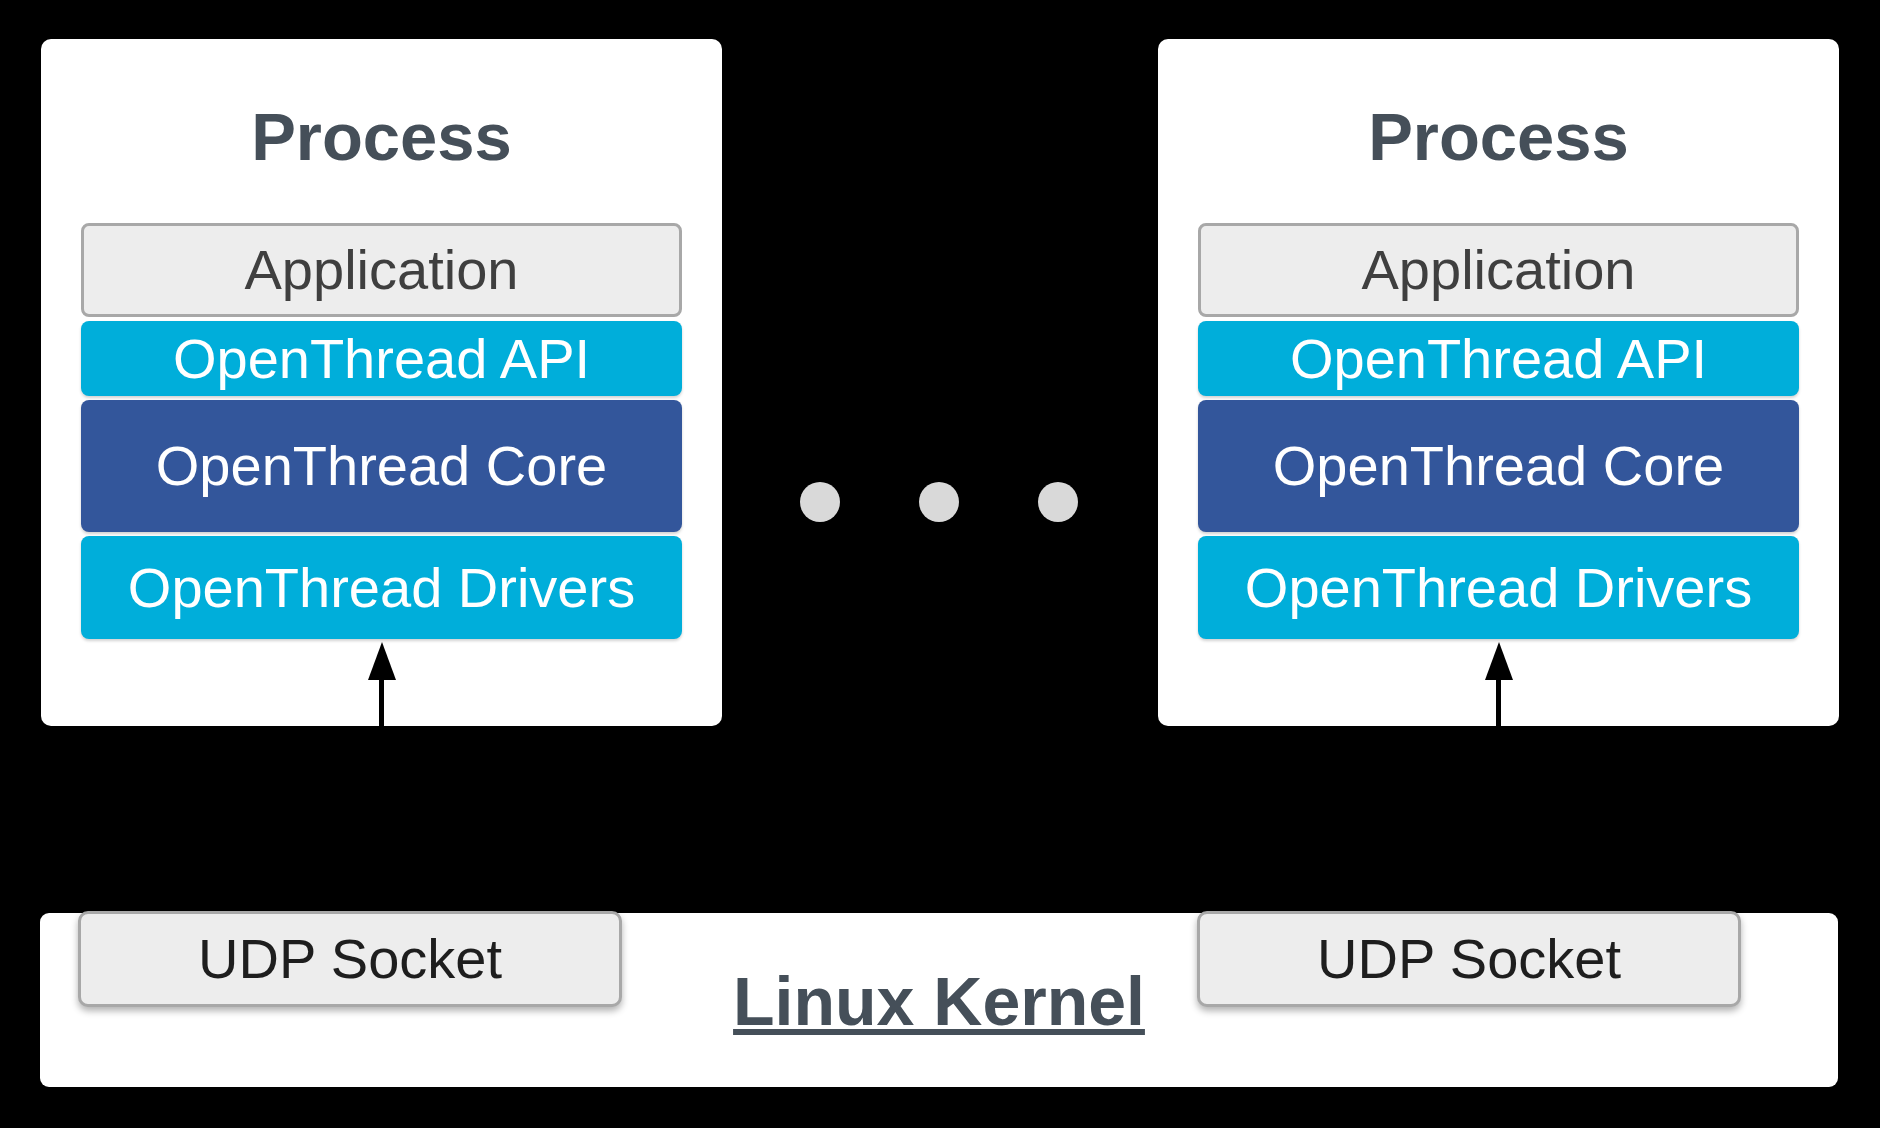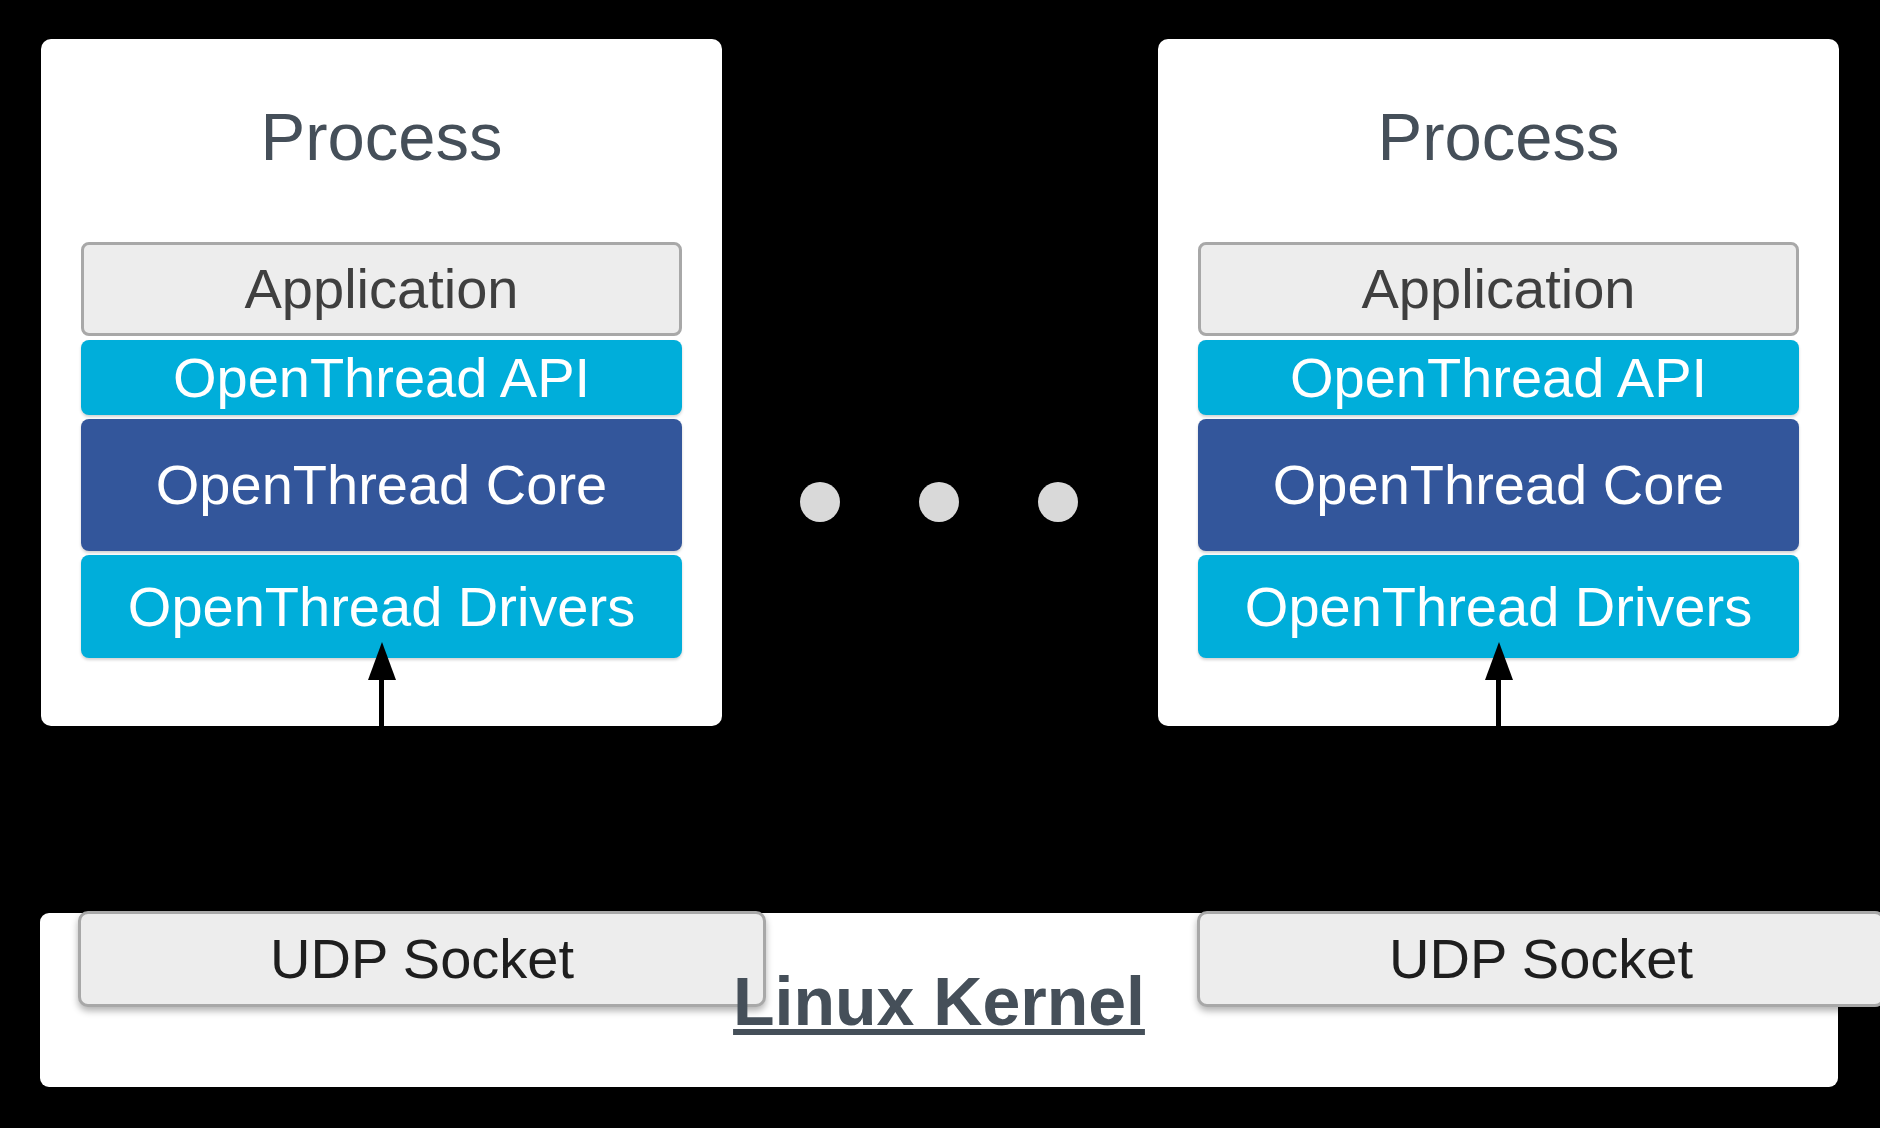--- a/index.html
+++ b/index.html
@@ -38,33 +38,32 @@
   .process-box.right { left: 1158px; }
 
   .process-title {
     position: absolute;
     top: 64px;
     left: 0;
     right: 0;
     text-align: center;
     font-size: 67px;
     line-height: 1;
-    font-weight: normal;
+    font-weight: bold;
     color: var(--title-text);
   }
 
   .layer-stack {
     position: absolute;
     top: 184px;
     left: 40px;
     width: 601px;
     display: flex;
     flex-direction: column;
     gap: 4px;
-    margin-top: 19px;
   }
   .layer {
     display: flex;
     align-items: center;
     justify-content: center;
     border-radius: 8px;
     font-size: 56px;
     line-height: 1;
   }
   .layer-app {
@@ -148,21 +147,21 @@
     text-align: center;
     font-size: 68px;
     line-height: 1;
     font-weight: bold;
     color: var(--title-text);
     text-decoration: underline;
   }
   .udp-socket {
     position: absolute;
     top: -2px;
-    width: 688px;
+    width: 544px;
     height: 96px;
     background: var(--panel-gray);
     border: 3px solid var(--panel-border);
     border-radius: 10px;
     box-shadow: 0 4px 7px rgba(0,0,0,0.30);
     display: flex;
     align-items: center;
     justify-content: center;
     font-size: 56px;
     line-height: 1;

